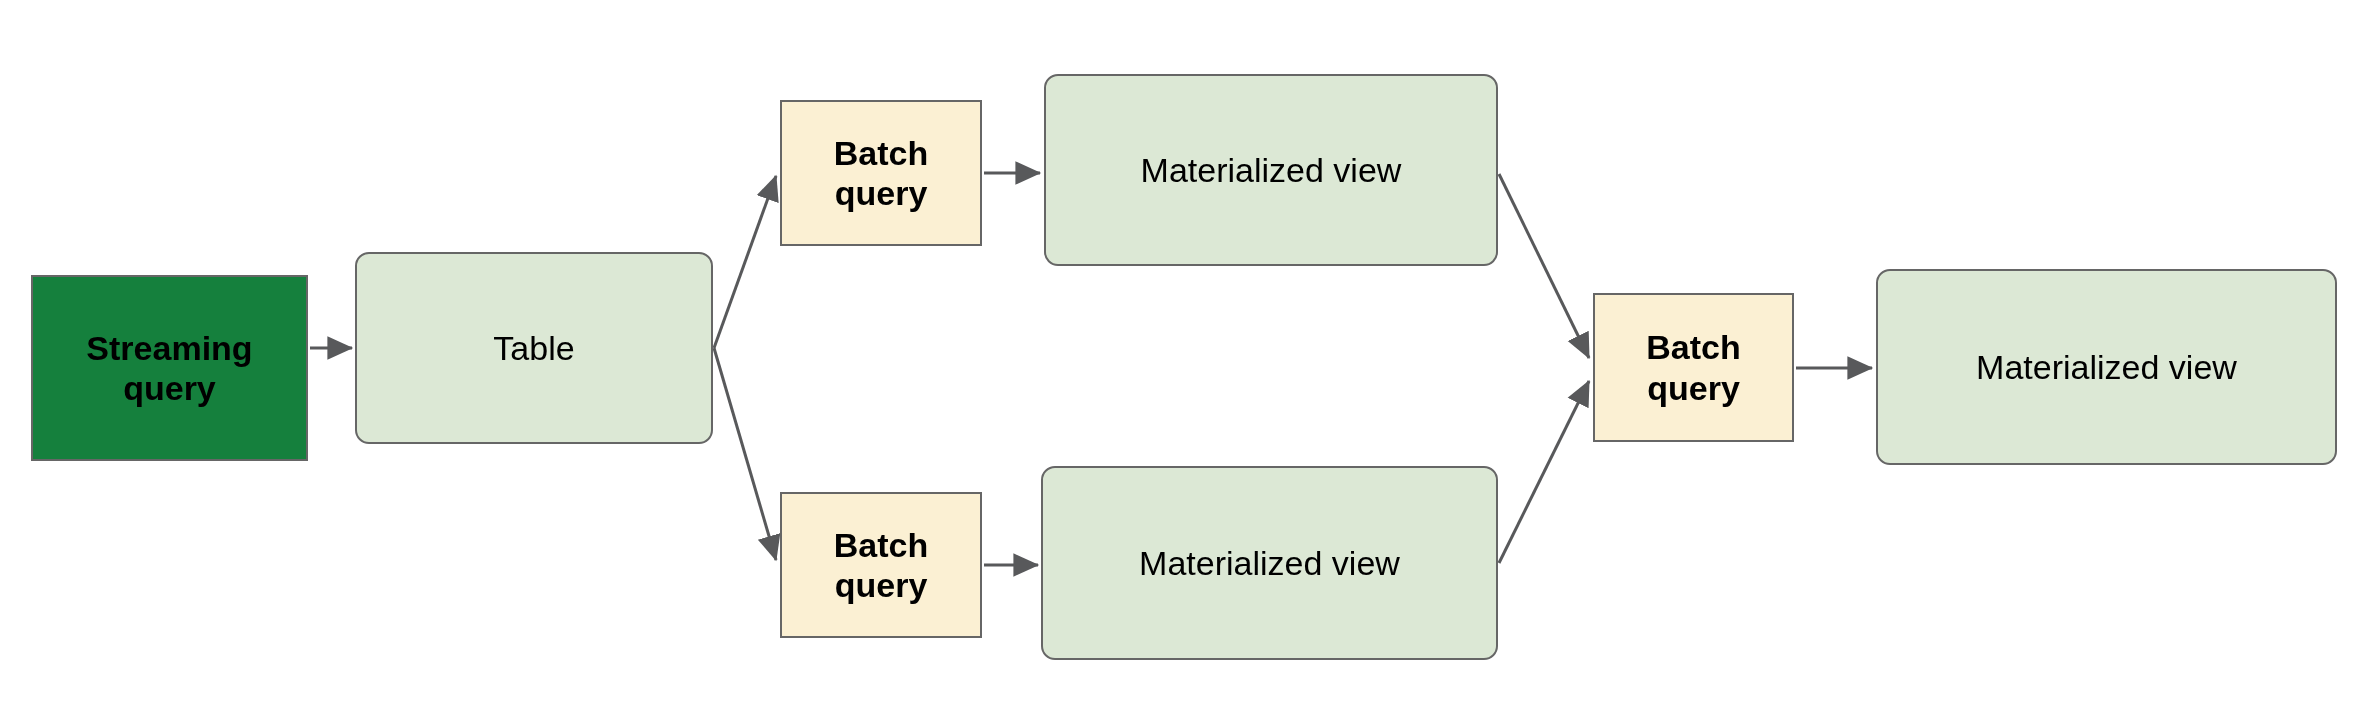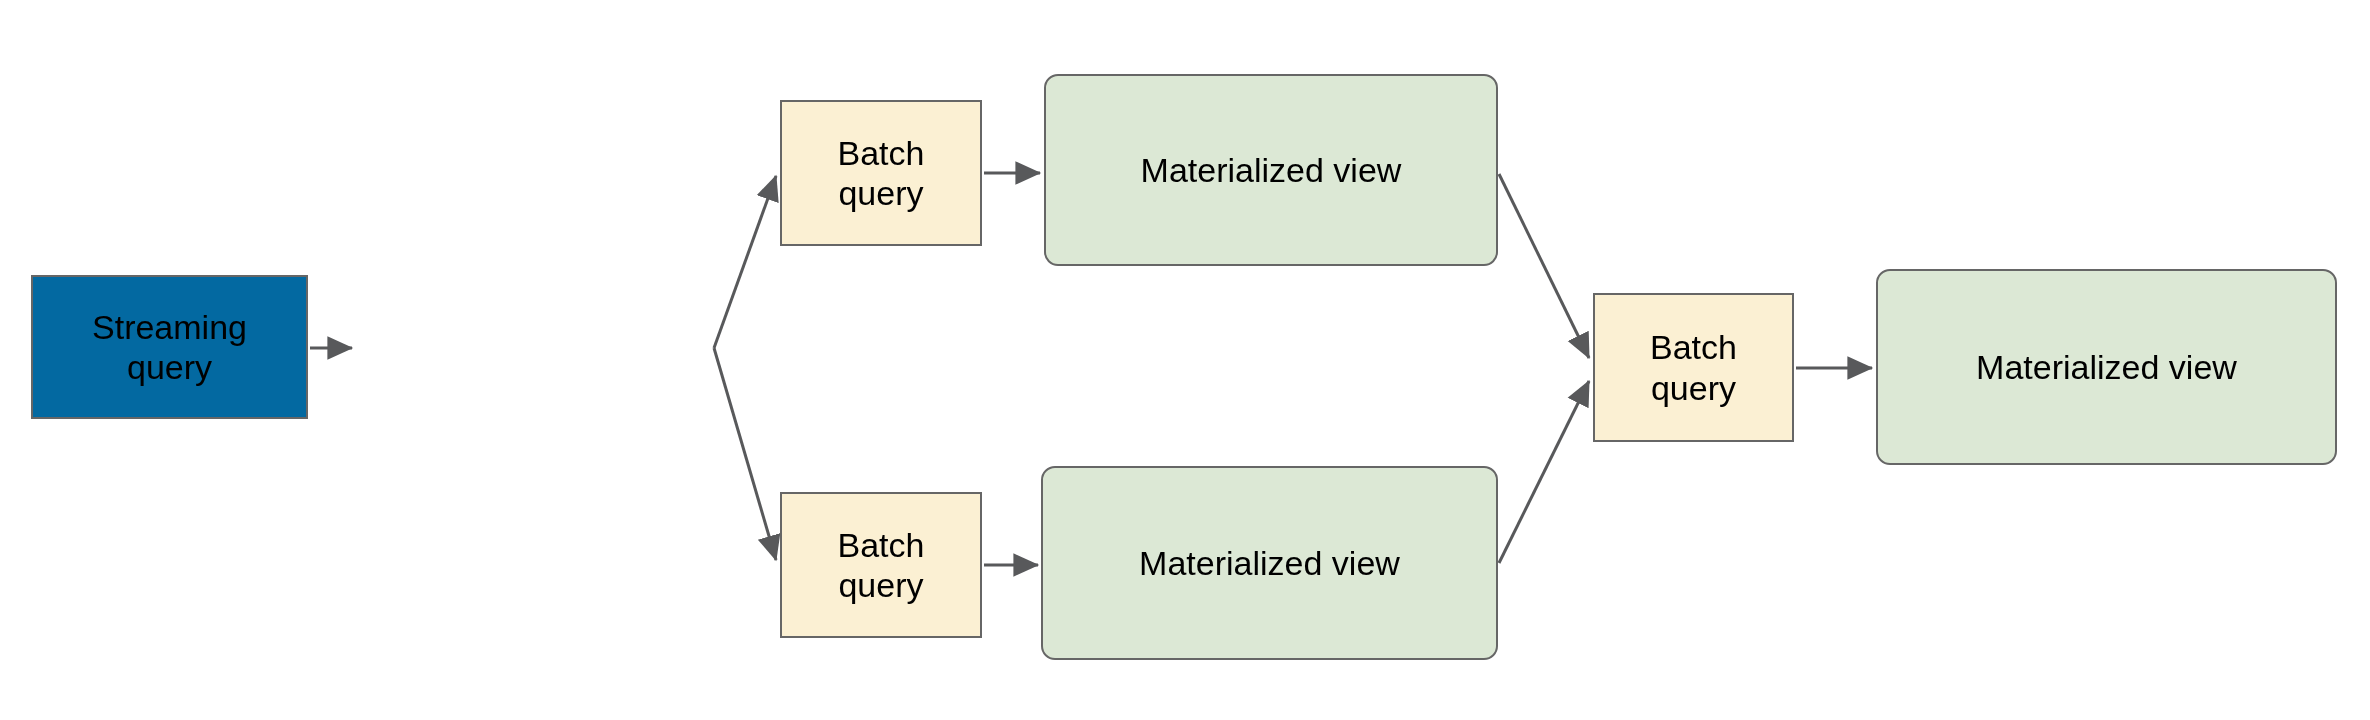--- a/index.html
+++ b/index.html
@@ -36,20 +36,21 @@
     color: #000000;
     font-family: "Liberation Sans", sans-serif;
     font-size: 34px;
     line-height: 1.18;
     border: 2px solid #666666;
     white-space: pre-line;
   }
   .node.process {
     background: #fbf0d3;
     border-radius: 0;
+    font-weight: bold;
   }
   .node.store {
     background: #dce8d5;
     border-radius: 14px;
   }
   .node .node-label {
     display: block;
     padding: 0 6px;
   }
 </style>
@@ -91,25 +92,28 @@
 
     <g>
       <line x1="1499" y1="563" x2="1589" y2="381" stroke="#58595b" stroke-width="3" marker-end="url(#arrowhead)"></line>
     </g>
 
     <g>
       <line x1="1796" y1="368" x2="1872" y2="368" stroke="#58595b" stroke-width="3" marker-end="url(#arrowhead)"></line>
     </g>
   </svg>
 
-  <div class="node process" id="n-streaming-query" style="left: 31px; top: 275px; width: 277px; height: 144px; border-color: rgb(102, 102, 102); color: rgb(0, 0, 0); background: #0369a1;">
+  <div class="node process" id="n-streaming-query" style="left: 31px; top: 275px; width: 277px; height: 186px; border-color: rgb(102, 102, 102); color: rgb(0, 0, 0); background: #15803d;">
     <span class="node-label">Streaming
 query</span>
   </div>
 
+  <div class="node store" id="n-table" style="left: 355px; top: 252px; width: 358px; height: 192px; border-color: rgb(102, 102, 102); color: rgb(0, 0, 0); background: rgb(220, 232, 213);">
+    <span class="node-label">Table</span>
+  </div>
 
   <div class="node process" id="n-batch-query-top" style="left: 780px; top: 100px; width: 202px; height: 146px; border-color: rgb(102, 102, 102); color: rgb(0, 0, 0); background: rgb(251, 240, 211);">
     <span class="node-label">Batch
 query</span>
   </div>
 
   <div class="node store" id="n-materialized-view-top" style="left: 1044px; top: 74px; width: 454px; height: 192px; border-color: rgb(102, 102, 102); color: rgb(0, 0, 0); background: rgb(220, 232, 213);">
     <span class="node-label">Materialized view</span>
   </div>
 

